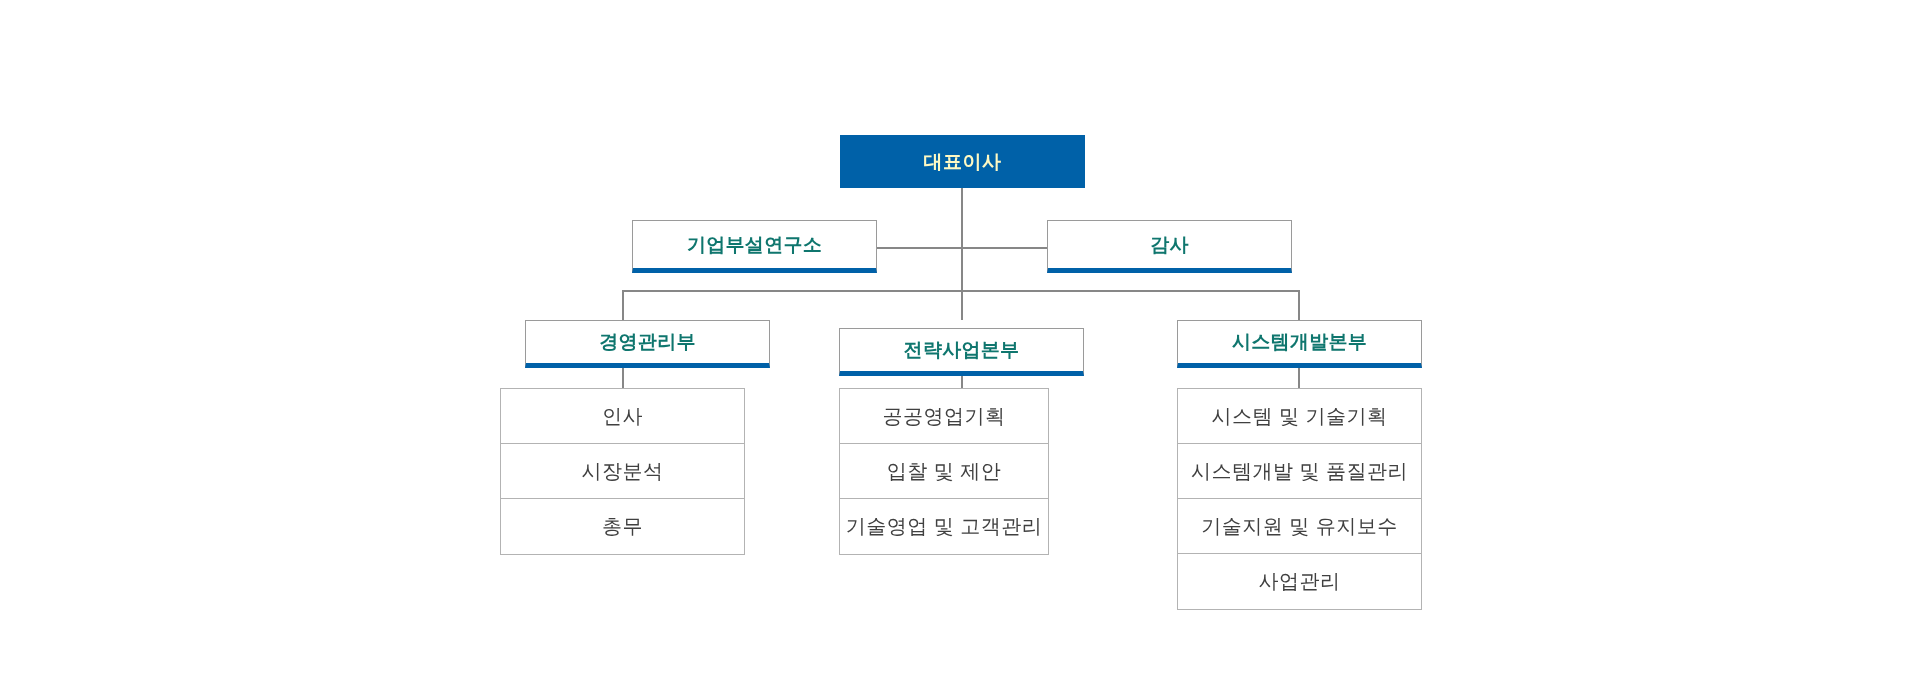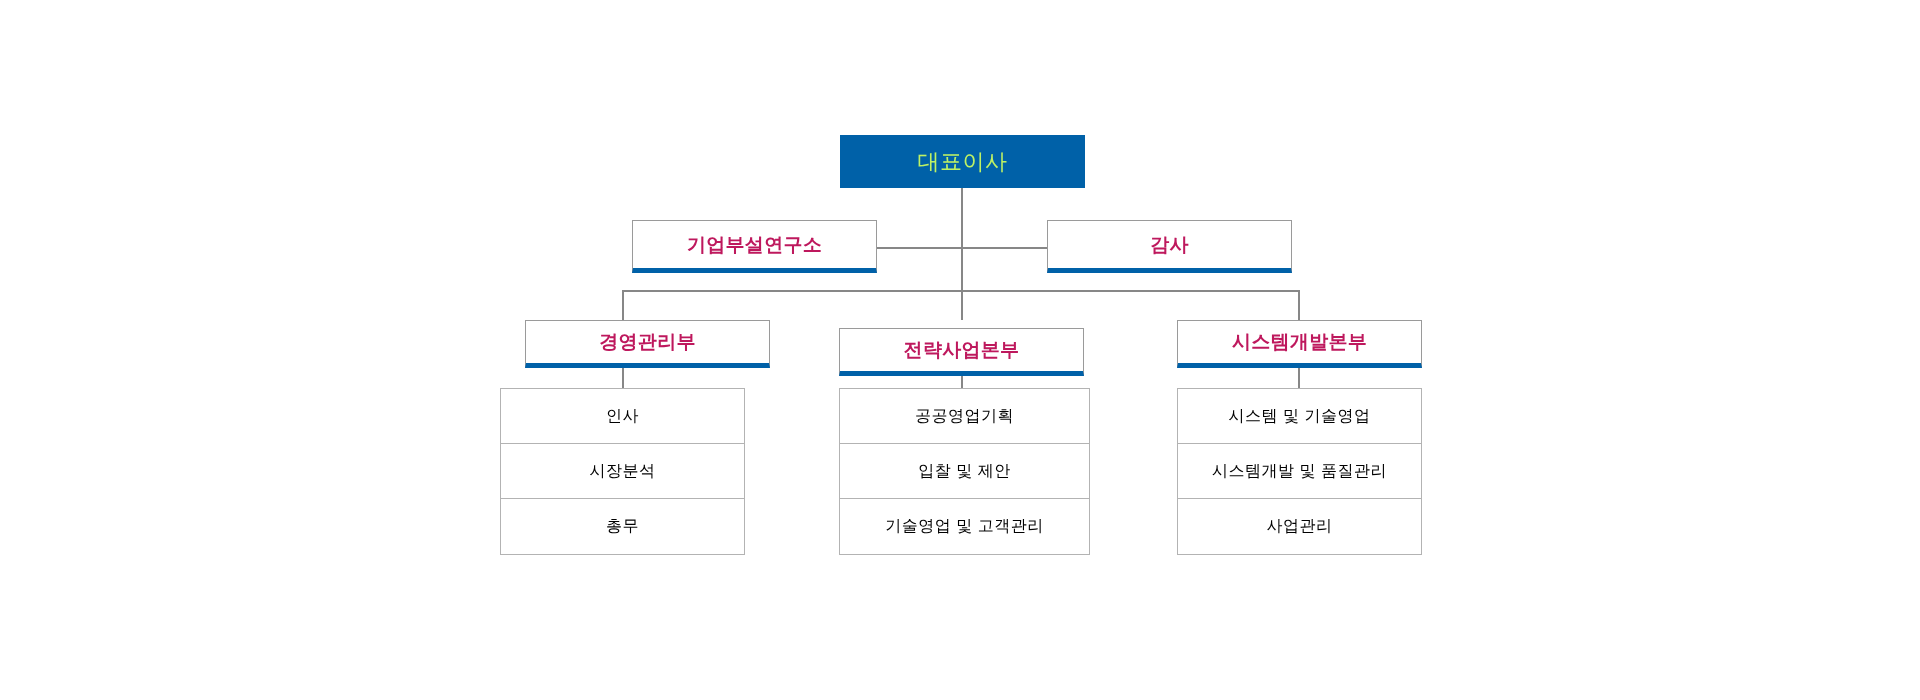--- a/index.html
+++ b/index.html
@@ -37,51 +37,51 @@
     align-items: center;
     justify-content: center;
     text-align: center;
     background: #ffffff;
   }
 
   
   .node-root {
     background: #0061a8;
     border: none;
-    color: #bef264;
-    font-weight: normal;
-    font-size: 22px;
+    color: #fef9c3;
+    font-weight: bold;
+    font-size: 19px;
     letter-spacing: 0.5px;
   }
 
   
   .node-head {
     border: 1px solid #9a9a9a;
     border-bottom: 5px solid #0061a8;
-    color: #be185d;
+    color: #0f766e;
     font-weight: bold;
     font-size: 19px;
     letter-spacing: 0.3px;
   }
 
   
   .leaf-list {
     position: absolute;
     box-sizing: border-box;
     border: 1px solid #b3b3b3;
     background: #ffffff;
   }
   .leaf {
     box-sizing: border-box;
     display: flex;
     align-items: center;
     justify-content: center;
     height: 55px;
-    font-size: 16px;
-    color: #000000;
+    font-size: 20px;
+    color: #404040;
     letter-spacing: 0.5px;
     border-bottom: 1px solid #b3b3b3;
     background: #ffffff;
   }
   .leaf:last-child { border-bottom: none; }
 </style>
 </head>
 <body>
 
 <div id="org-chart">
@@ -111,25 +111,26 @@
   <div class="node node-head" style="left:839px; top:320px; width:245px; height:48px;margin-top:8px;">전략사업본부</div>
 
   <div class="node node-head" style="left:1177px; top:320px; width:245px; height:48px;text-align:right;">시스템개발본부</div>
 
   <div class="leaf-list" style="left:500px; top:388px; width:245px;">
     <div class="leaf">인사</div>
     <div class="leaf">시장분석</div>
     <div class="leaf">총무</div>
   </div>
 
-  <div class="leaf-list" style="left:839px; top:388px; width:251px;">
+  <div class="leaf-list" style="left:839px; top:388px; width:210px;">
     <div class="leaf">공공영업기획</div>
     <div class="leaf">입찰 및 제안</div>
     <div class="leaf">기술영업 및 고객관리</div>
   </div>
 
   <div class="leaf-list" style="left:1177px; top:388px; width:245px;">
-    <div class="leaf">시스템 및 기술영업</div>
+    <div class="leaf">시스템 및 기술기획</div>
     <div class="leaf">시스템개발 및 품질관리</div>
+    <div class="leaf">기술지원 및 유지보수</div>
     <div class="leaf">사업관리</div>
   </div>
 
 </div>
 
 </body></html>

